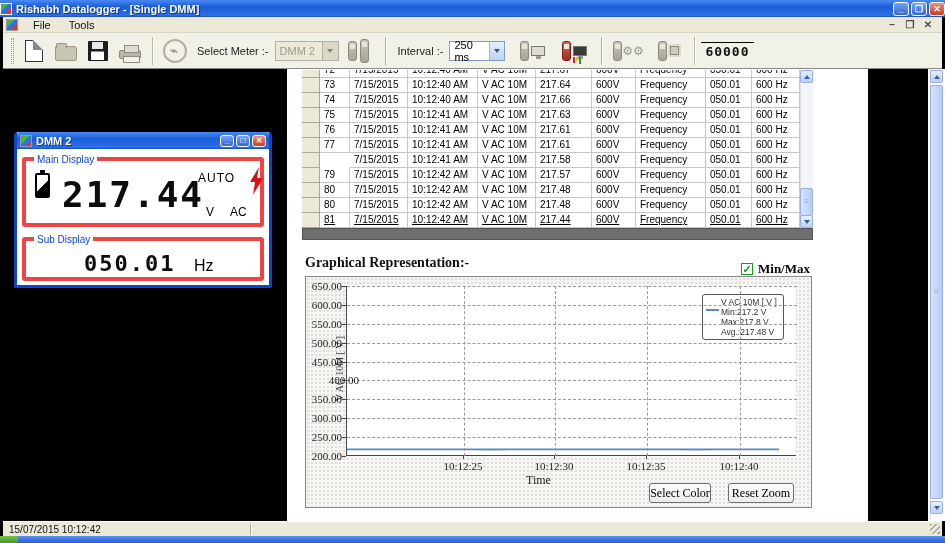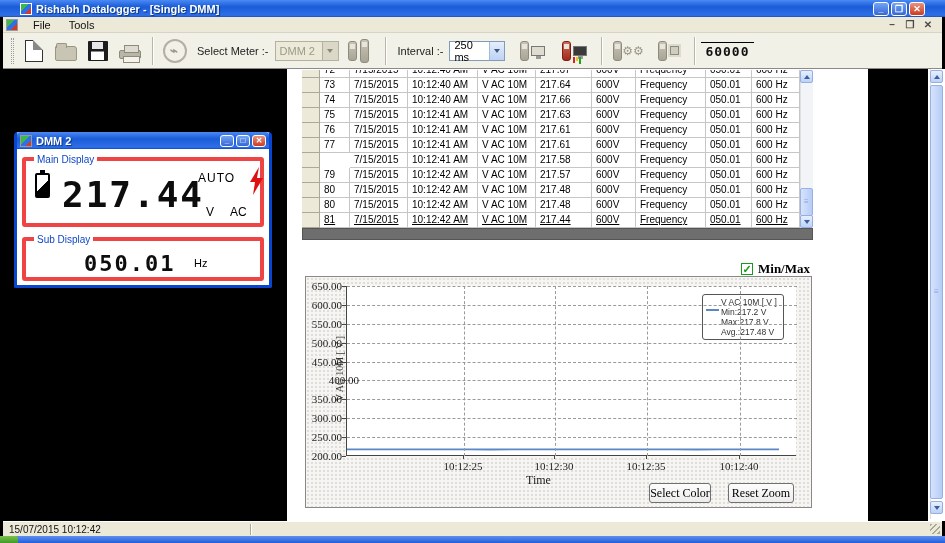--- a/index.html
+++ b/index.html
@@ -4,21 +4,21 @@
 <style>
   html,body{margin:0;padding:0;background:#444;}
   *{box-sizing:border-box;}
   .screen{position:relative;width:945px;height:543px;background:#000;overflow:hidden;
     font-family:"Liberation Sans",sans-serif;font-size:11px;color:#000;}
   .abs{position:absolute;}
 
   
   .titlebar{left:0;top:0;width:945px;height:17px;
     background:linear-gradient(#4a8af4,#1b5cd8 40%,#2f6fe8 90%,#1b50b8);
-    display:flex;align-items:center;padding:0 20px;}
+    display:flex;align-items:center;padding:0 0;}
   .titlebar .apptitle{color:#fff;font-weight:bold;font-size:11px;text-shadow:1px 1px 1px #09357e;margin-left:4px;white-space:nowrap;}
   .appicon{width:12px;height:12px;background:linear-gradient(135deg,#3dba45 0 40%,#2f6fe8 40% 70%,#d23a2a 70%);border:1px solid #fff;}
   .caption-btns{margin-left:auto;display:flex;gap:2px;}
   .cap-btn{width:16px;height:14px;border:1px solid #fff;border-radius:3px;
     background:linear-gradient(#74a4f5,#3567d2);color:#fff;font-size:9px;line-height:12px;text-align:center;font-weight:bold;}
   .cap-btn.close{background:linear-gradient(#e8927f,#cb3b22);}
 
   .menubar{left:3px;top:17px;width:939px;height:16px;background:#ece9d8;display:flex;align-items:center;border-bottom:1px solid #d8d4c4;}
   .childicon{width:12px;height:12px;margin:0 6px 0 3px;background:linear-gradient(135deg,#3dba45 0 40%,#2f6fe8 40% 70%,#d23a2a 70%);border:1px solid #9a9a9a;}
   .menu-item{padding:1px 9px;color:#111;}
@@ -386,25 +386,26 @@
         <div style="position:absolute;left:172px;top:10px;font-size:12px;letter-spacing:1px;">AUTO</div>
         <div style="position:absolute;left:180px;top:44px;font-size:12px;">V</div>
         <div style="position:absolute;left:204px;top:44px;font-size:12px;">AC</div>
         <svg style="position:absolute;left:224px;top:6px;" width="14" height="28" viewBox="0 0 14 28">
           <polygon class="bolt" points="9,0 0,15 5,15 3,28 13,11 7,11"></polygon>
         </svg>
       </div>
       <div class="group" style="left:5px;top:88px;width:242px;height:44px;">
         <div class="group-label">Sub Display</div>
         <div class="seg" style="position:absolute;left:58px;top:10px;font-size:22px;">050.01</div>
-        <div style="position:absolute;left:168px;top:16px;font-size:11px;">Hz</div>
-      </div>
-    </div>
-  </div>
-
+        <div style="position:absolute;left:168px;top:16px;font-size:16px;">Hz</div>
+      </div>
+    </div>
+  </div>
+
+  <div class="abs gr-title" style="left:305px;top:255px;">Graphical Representation:-</div>
   <div class="abs" style="left:741px;top:261px;display:flex;align-items:center;">
     <div class="checkbox">✓</div>
     <div class="minmax-label">Min/Max</div>
   </div>
 
   <div class="abs graph-panel">
     <div class="ylabel">V AC 10M [ V ]</div>
     <div class="plot" id="plot">
       <svg id="line-svg" width="450" height="170" style="position:absolute;left:0;top:0;">
           <polyline points="0.0,163.4 20.6,163.4 41.1,163.4 61.7,163.4 82.3,163.3 102.9,163.4 123.4,163.4 144.0,163.5 164.6,163.4 185.1,163.4 205.7,163.3 226.3,163.4 246.9,163.4 267.4,163.4 288.0,163.4 308.6,163.4 329.1,163.4 349.7,163.5 370.3,163.4 390.9,163.4 411.4,163.4 432.0,163.4" fill="none" stroke="#5b87c5" stroke-width="1.8"></polyline>

